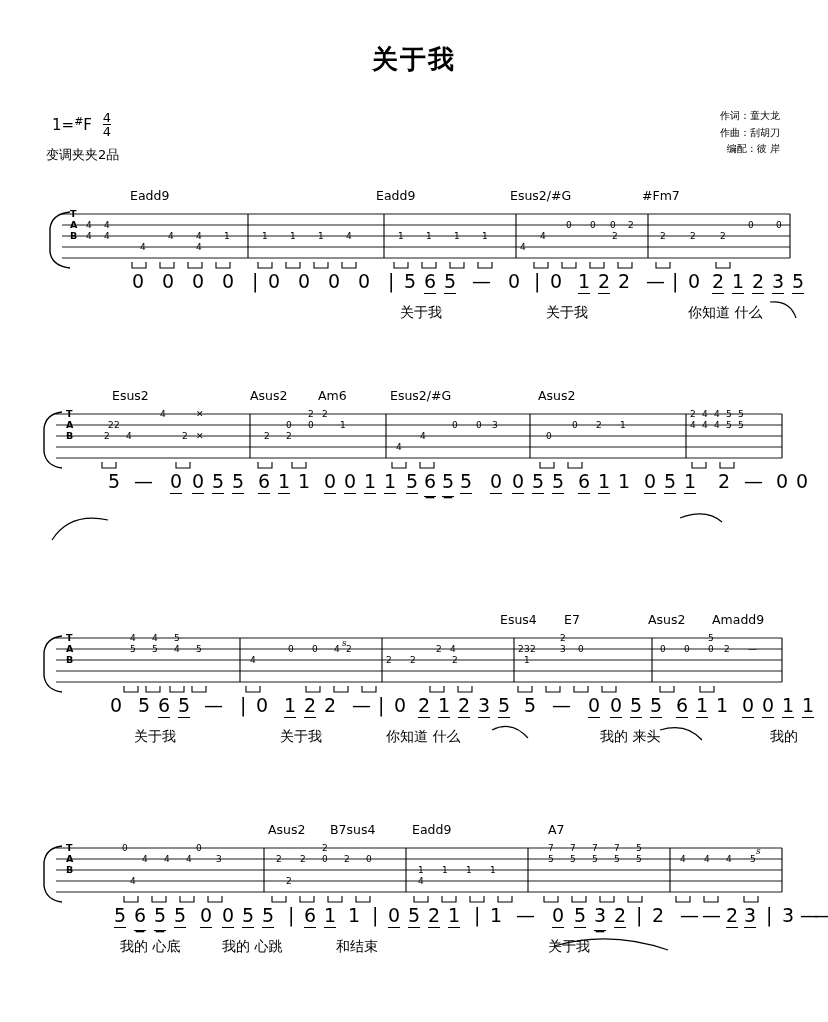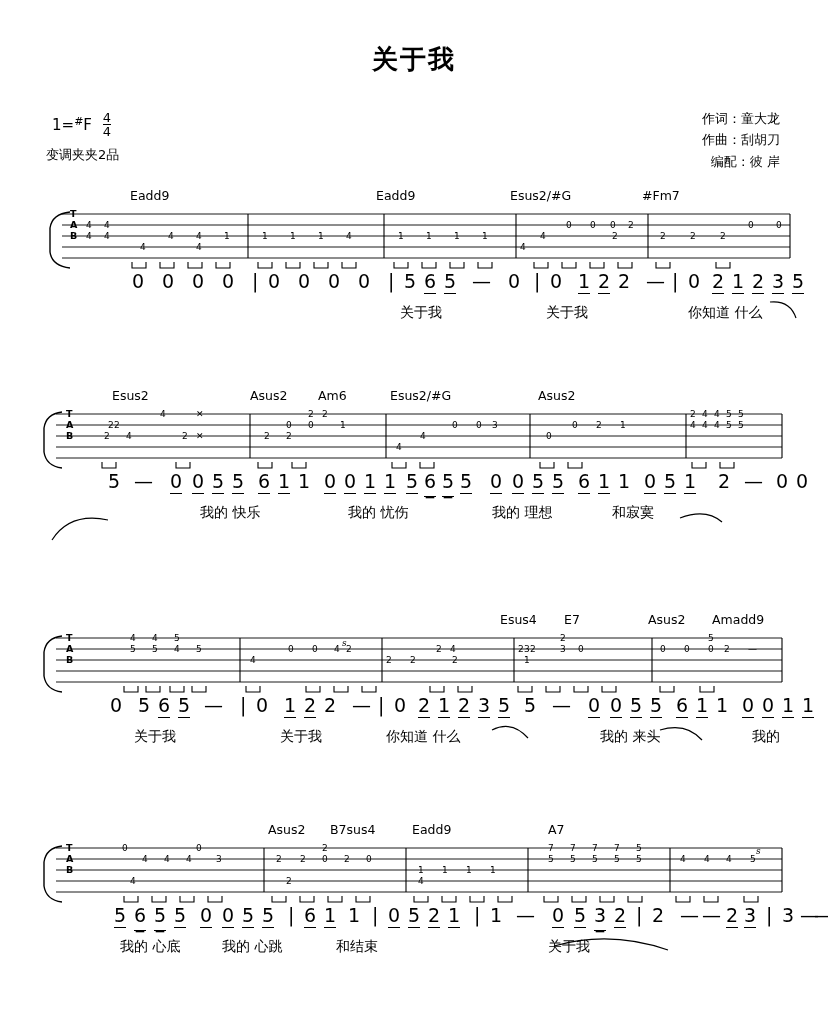--- a/index.html
+++ b/index.html
@@ -70,21 +70,21 @@
     left: 46px;
     top: 146px;
     font-family: "DejaVu Sans", sans-serif;
     font-size: 13px;
   }
   .credits {
     position: absolute;
     right: 48px;
     top: 108px;
     font-family: "DejaVu Sans", sans-serif;
-    font-size: 13px;
+    font-size: 10px;
     line-height: 1.65;
     text-align: right;
   }
   
   .system { position: absolute; left: 0; width: 684px; }
   .sys1 { top: 188px; }
   .sys2 { top: 388px; }
   .sys3 { top: 612px; }
   .sys4 { top: 822px; }
 
@@ -387,26 +387,20 @@
       <span class="note und" style="left:598px">1</span>
       <span class="note" style="left:618px">1</span>
       <span class="note und" style="left:644px">0</span>
       <span class="note und" style="left:664px">5</span>
       <span class="note und" style="left:684px">1</span>
       <span class="note" style="left:718px">2</span>
       <span class="note" style="left:744px">—</span>
       <span class="note" style="left:776px">0</span>
       <span class="note" style="left:796px">0</span>
     </div>
-    <div class="lyrics">
-      <span class="lyr" style="left:200px">我的 快乐</span>
-      <span class="lyr" style="left:348px">我的 忧伤</span>
-      <span class="lyr" style="left:492px">我的 理想</span>
-      <span class="lyr" style="left:612px">和寂寞</span>
-    </div>
   </div>
 
   <div class="system sys3">
     <div class="chords">
       <span class="chord" style="left:500px">Esus4</span>
       <span class="chord" style="left:564px">E7</span>
       <span class="chord" style="left:648px">Asus2</span>
       <span class="chord" style="left:712px">Amadd9</span>
     </div>
     <div class="tabwrap">
@@ -517,21 +511,21 @@
       <span class="note und" style="left:742px">0</span>
       <span class="note und" style="left:762px">0</span>
       <span class="note und" style="left:782px">1</span>
       <span class="note und" style="left:802px">1</span>
     </div>
     <div class="lyrics">
       <span class="lyr" style="left:134px">关于我</span>
       <span class="lyr" style="left:280px">关于我</span>
       <span class="lyr" style="left:386px">你知道 什么</span>
       <span class="lyr" style="left:600px">我的 来头</span>
-      <span class="lyr" style="left:752px">我的</span>
+      <span class="lyr" style="left:770px">我的</span>
     </div>
   </div>
 
   <div class="system sys4">
     <div class="chords">
       <span class="chord" style="left:268px">Asus2</span>
       <span class="chord" style="left:330px">B7sus4</span>
       <span class="chord" style="left:412px">Eadd9</span>
       <span class="chord" style="left:548px">A7</span>
     </div>

